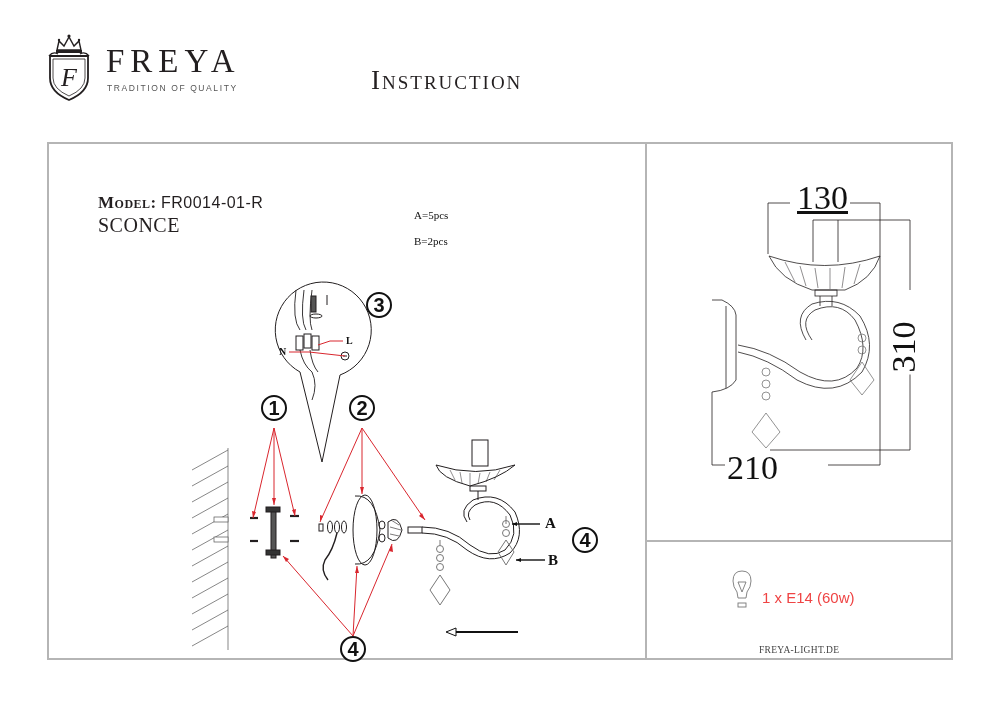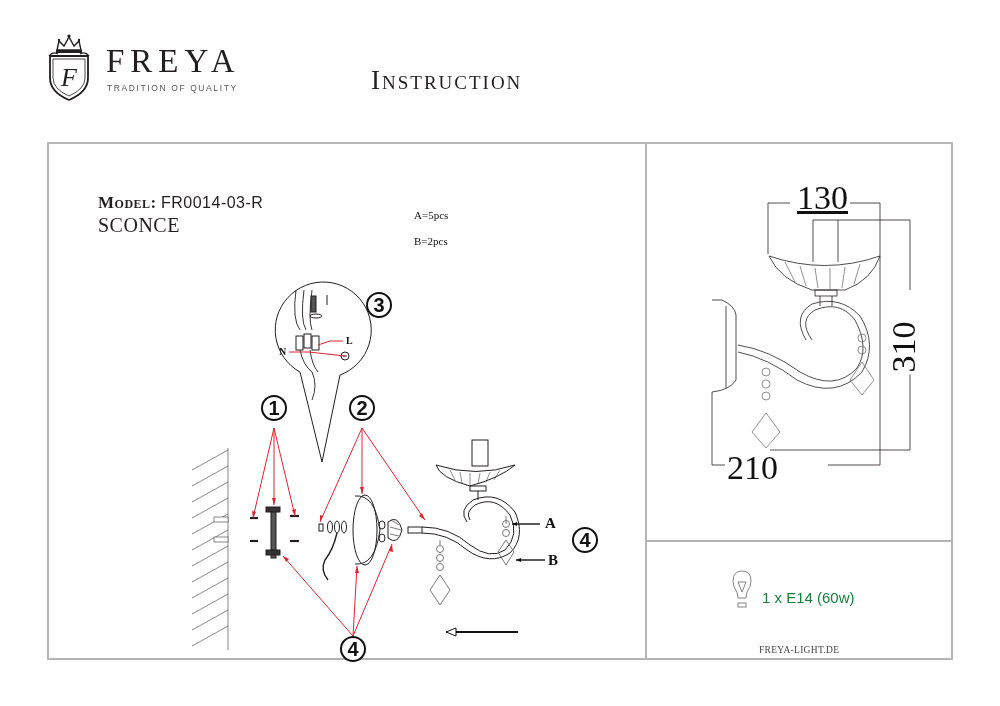--- a/index.html
+++ b/index.html
@@ -24,21 +24,21 @@
 
     .parts { position: absolute; left: 414px; top: 202px; font-family: "Liberation Serif", serif; font-size: 11px; line-height: 26px; color: #111; }
 
     .diagram { position: absolute; left: 0; top: 0; width: 1000px; height: 706px; }
 
     .dim { position: absolute; font-family: "Liberation Serif", serif; font-size: 34px; color: #111; line-height: 1; background: #fff; padding: 0 2px; }
     .dim-w { left: 795px; top: 181px; text-decoration: underline; }
     .dim-d { left: 725px; top: 451px; }
     .dim-h { left: 876px; top: 330px; transform: rotate(-90deg); transform-origin: center; }
 
-    .bulb-spec { position: absolute; left: 762px; top: 589px; font-family: "Liberation Sans", sans-serif; font-size: 15px; color: #15803d; }
+    .bulb-spec { position: absolute; left: 762px; top: 589px; font-family: "Liberation Sans", sans-serif; font-size: 15px; color: #ef4444; }
     .website { position: absolute; left: 759px; top: 645px; font-family: "Liberation Serif", serif; font-size: 9.5px; letter-spacing: 0.3px; color: #444; }
 
     .step-label { position: absolute; font-family: "Liberation Sans", sans-serif; font-weight: bold; font-size: 20px; width: 26px; height: 26px; border: 2px solid #111; border-radius: 50%; text-align: center; line-height: 23px; color: #111; background: #fff; }
     .callout { position: absolute; font-family: "Liberation Serif", serif; font-weight: bold; font-size: 15px; color: #111; }
   </style>
 </head>
 <body>
 
 <div class="logo">
   <svg class="logo-crest" viewBox="0 0 50 70" width="50" height="70">
@@ -60,21 +60,21 @@
 </div>
 
 <div class="page-title">Instruction</div>
 
 <div class="frame"></div>
 <div class="vdivider"></div>
 <div class="hdivider"></div>
 
 <div class="model-line">
   <span class="model-label">Model:</span>
-  <span class="model-value">FR0014-03-R</span>
+  <span class="model-value">FR0014-01-R</span>
 </div>
 <div class="model-type">SCONCE</div>
 
 <div class="parts">
   <div>A=5pcs</div>
   <div>B=2pcs</div>
 </div>
 
 <svg class="diagram" viewBox="0 0 1000 706" width="1000" height="706">
   <g fill="none" stroke="#231f20" stroke-width="1">

